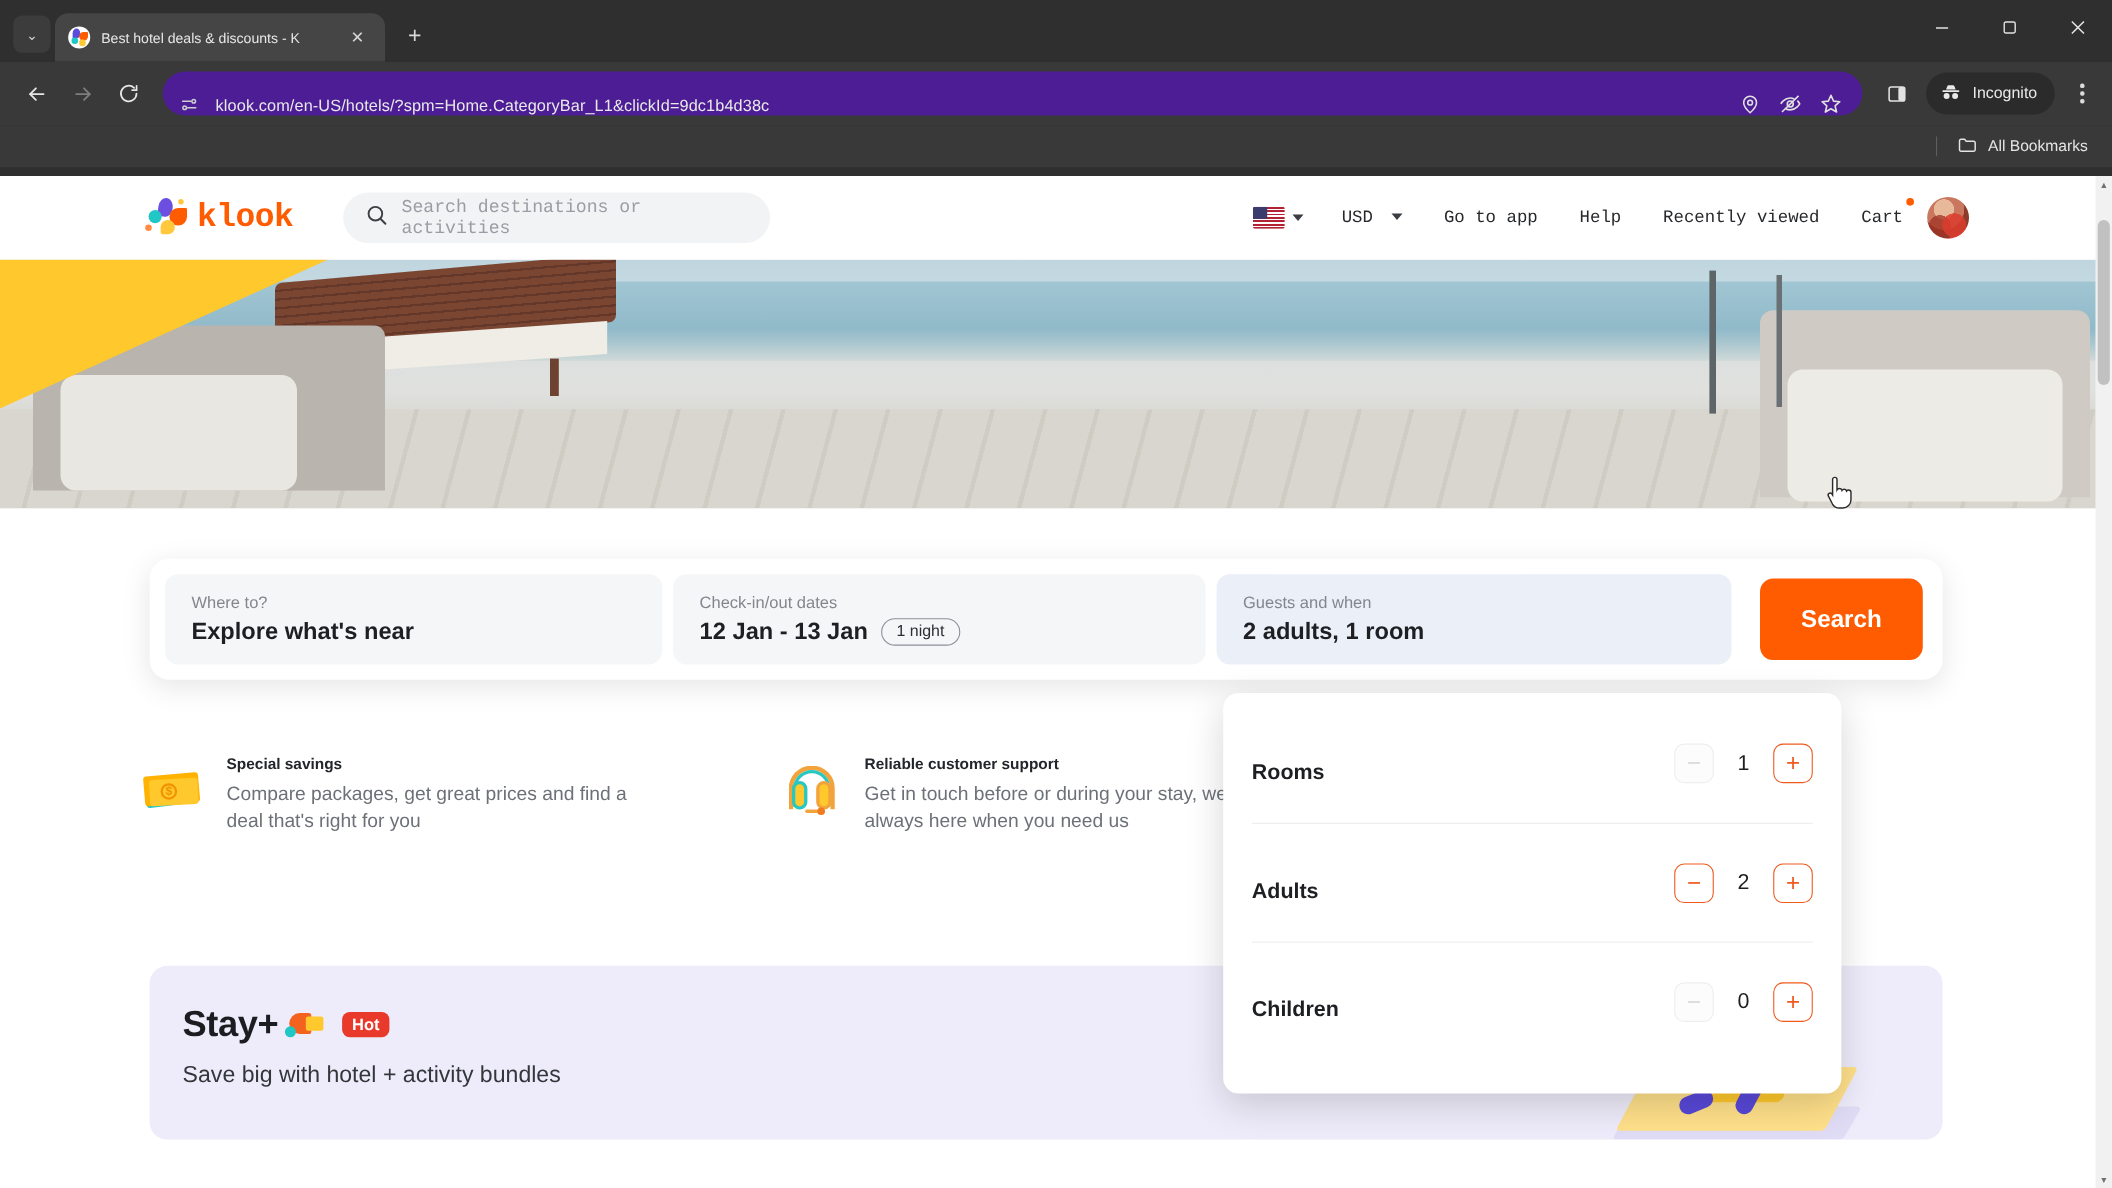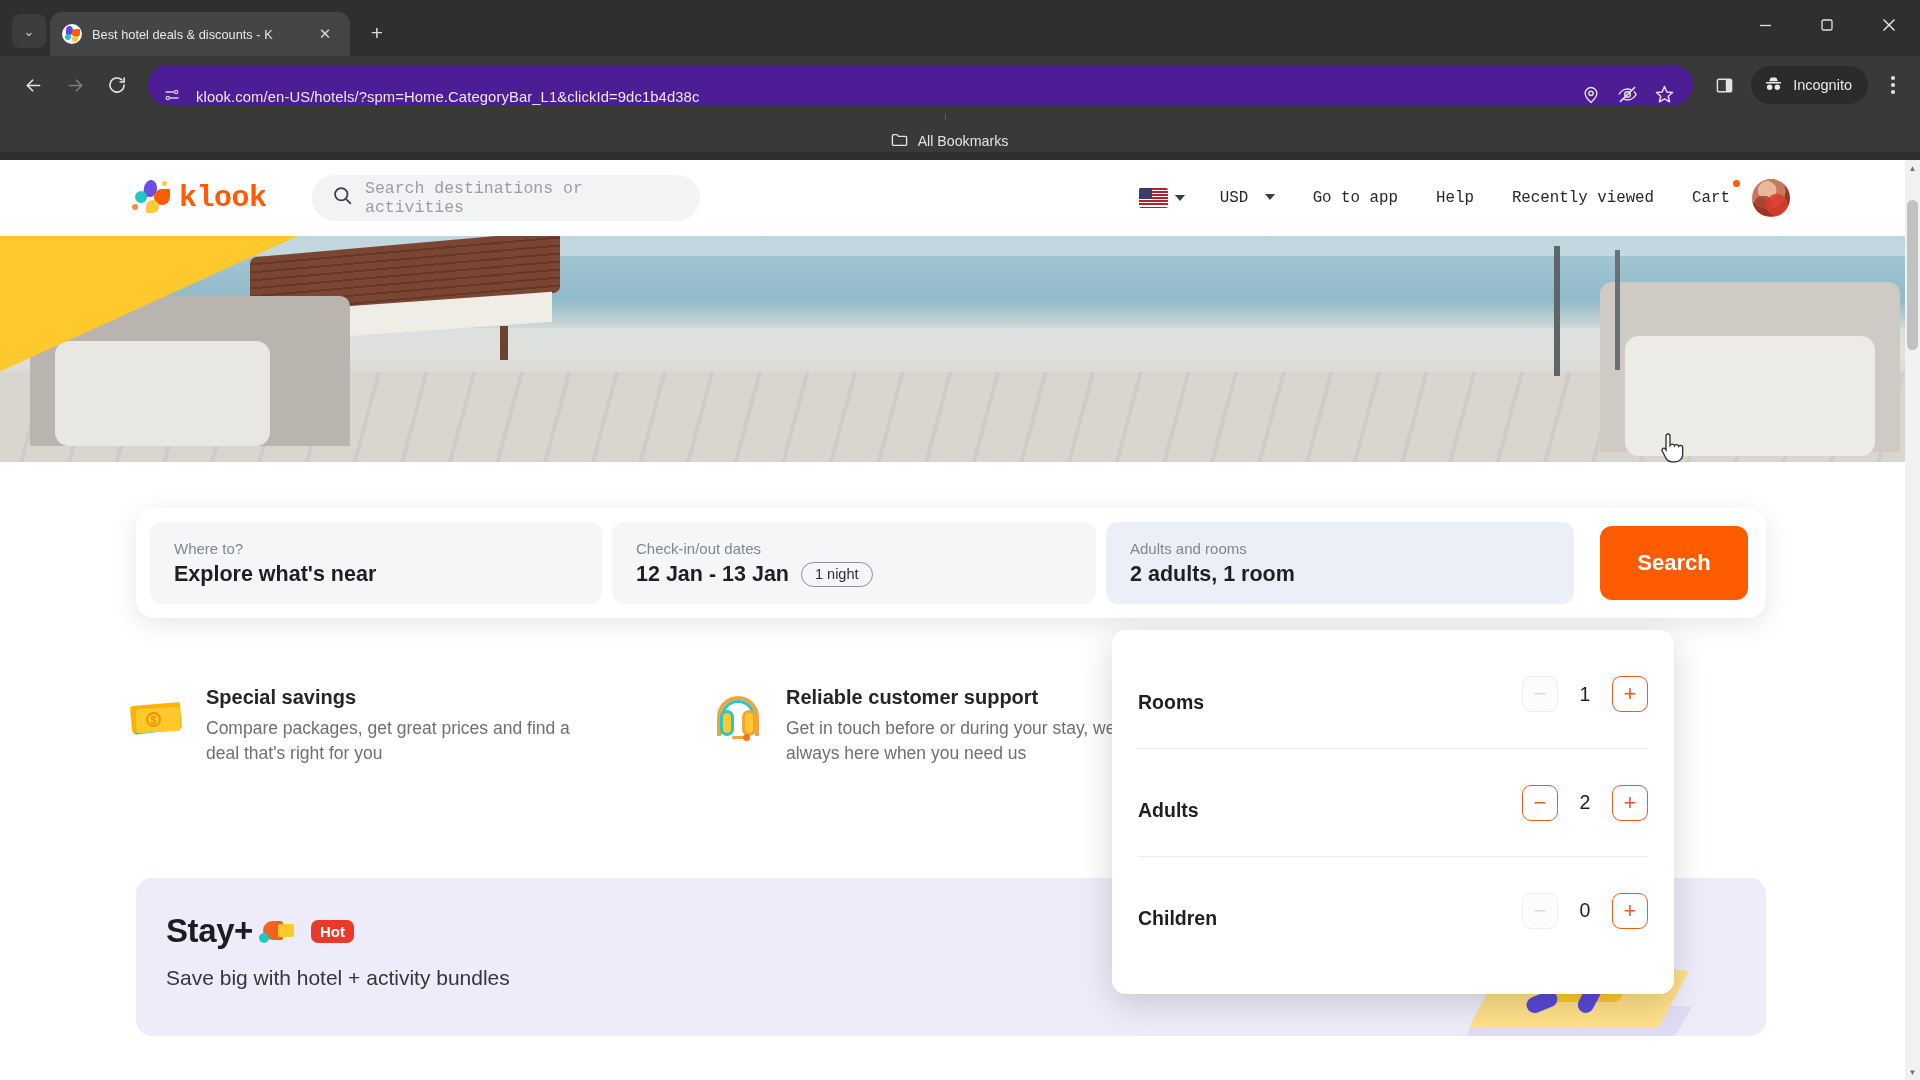--- a/index.html
+++ b/index.html
@@ -76,21 +76,21 @@
   .sidepanel-btn { width: 38px; height: 38px; display: flex; align-items: center; justify-content: center; }
   .incognito-pill {
     display: flex; align-items: center; gap: 9px; height: 38px;
     background: #2b2b2b; border-radius: 20px; padding: 0 16px 0 12px; color: #e9e9e9; font-size: 14.5px;
   }
   .kebab { width: 34px; height: 38px; display: flex; flex-direction: column; align-items: center;
     justify-content: center; gap: 3.5px; }
   .kebab span { width: 3.4px; height: 3.4px; background: #dcdcdc; border-radius: 50%; display: block; }
 
   .bookmarkbar { height: 38px; background: #393939; display: flex; align-items: center;
-    justify-content: flex-end; padding-right: 22px; gap: 10px; flex-direction: column; }
+    justify-content: flex-end; padding-right: 22px; gap: 10px; }
   .bm-sep { width: 1px; height: 18px; background: #5e5e5e; margin-right: 8px; }
   .bm-item { display: flex; align-items: center; gap: 9px; color: #e4e4e4; font-size: 14.2px; }
 
   
   .viewport { position: absolute; left: 0; top: 160px; width: 1920px; height: 920px;
     background: #fff; overflow: hidden; }
 
   
   .site-header {
     height: 76px; background: #fff; display: flex; align-items: center;
@@ -208,21 +208,21 @@
 
   
   .features { position: absolute; left: 0; top: 500px; width: 1920px; height: 160px;
     background: #fff; z-index: 5; }
   .feat-inner { width: 1660px; margin: 0 auto; display: flex; padding-top: 26px; }
   .feat { display: flex; gap: 20px; }
   .feat.f1 { width: 580px; }
   .feat.f2 { width: 580px; }
   .feat.f3 { width: 500px; }
   .feat-icon { width: 56px; height: 56px; flex: 0 0 56px; position: relative; margin-top: 6px; }
-  .feat-title { font-size: 20px; font-weight: 700; color: #22252a; margin-bottom: 7px; }
+  .feat-title { font-size: 14px; font-weight: 700; color: #22252a; margin-bottom: 7px; }
   .feat-desc { font-size: 17.5px; color: #6d7177; line-height: 1.45; max-width: 400px; }
   .feat.f3 .feat-desc { max-width: 340px; }
 
   
   .ic-money .bill-b { position:absolute; left: 2px; top: 14px; width: 48px; height: 26px;
     background: #27c7c2; border-radius: 3px; transform: rotate(-7deg); }
   .ic-money .bill-f { position:absolute; left: 1px; top: 12px; width: 50px; height: 27px;
     background: #ffb300; border-radius: 3px; transform: rotate(-5deg); }
   .ic-money .bill-f2 { position:absolute; left: 6px; top: 16px; width: 44px; height: 24px;
     background: #ffc82c; border-radius: 3px; transform: rotate(-3deg); }
@@ -529,21 +529,21 @@
         <span class="sc-value">Explore what's near</span>
       </div>
       <div class="sc-field sc-dates">
         <span class="sc-label">Check-in/out dates</span>
         <span class="sc-value">
           <span>12 Jan - 13 Jan</span>
           <span class="nights-pill">1 night</span>
         </span>
       </div>
       <div class="sc-field sc-guests">
-        <span class="sc-label">Adults and rooms</span>
+        <span class="sc-label">Guests and when</span>
         <span class="sc-value">2 adults, 1 room</span>
       </div>
       <div class="sc-search">Search</div>
     </div>
 
     <div class="guest-pop">
       <div class="guest-row">
         <span class="guest-name">Rooms</span>
         <span class="stepper">
           <span class="stp-btn disabled">−</span>

